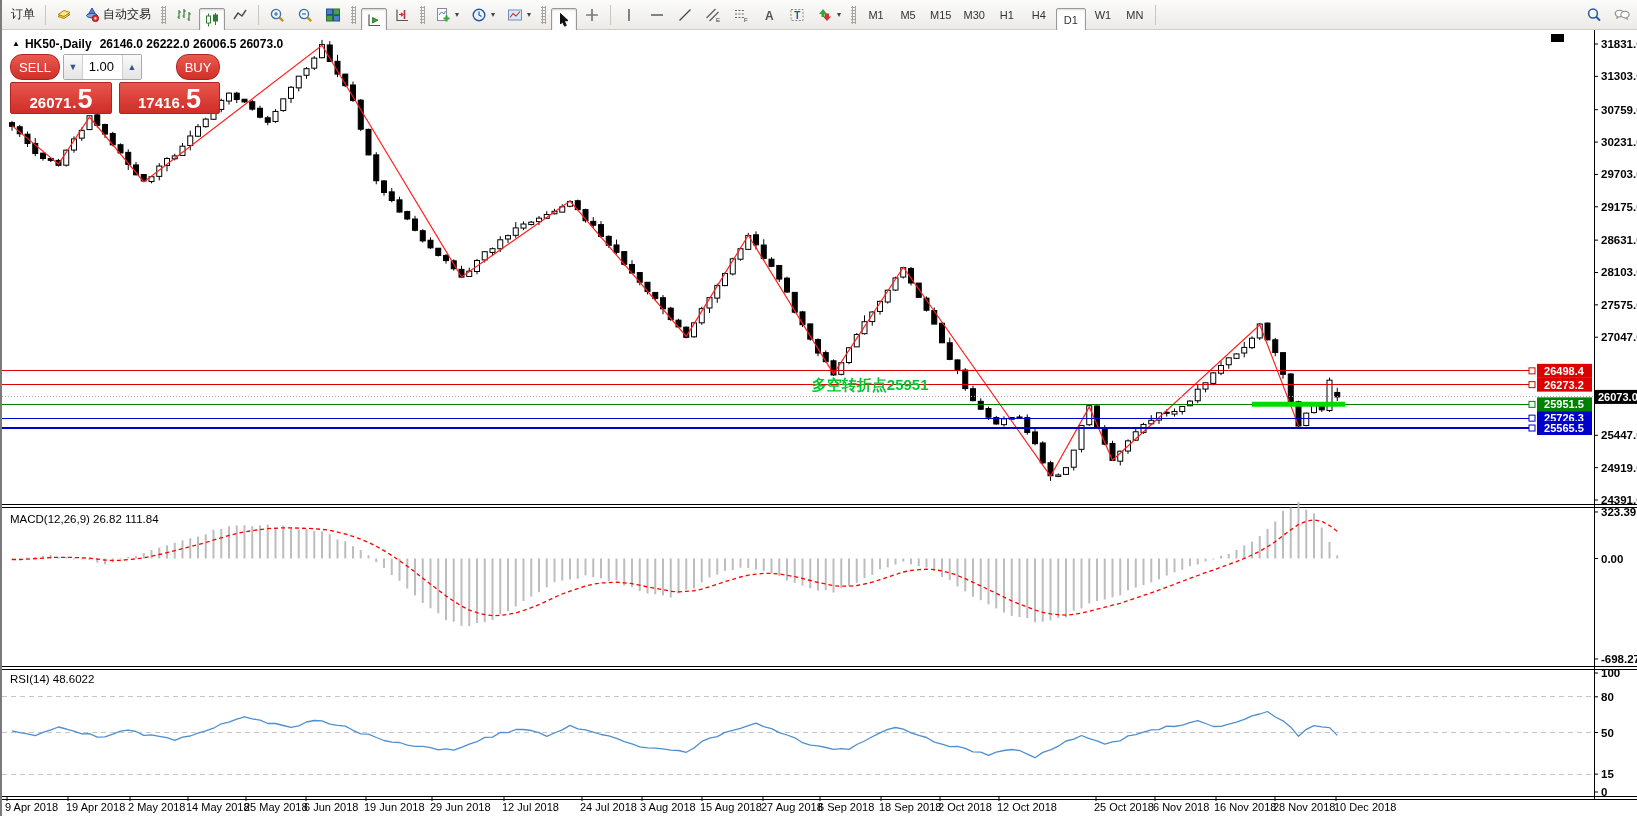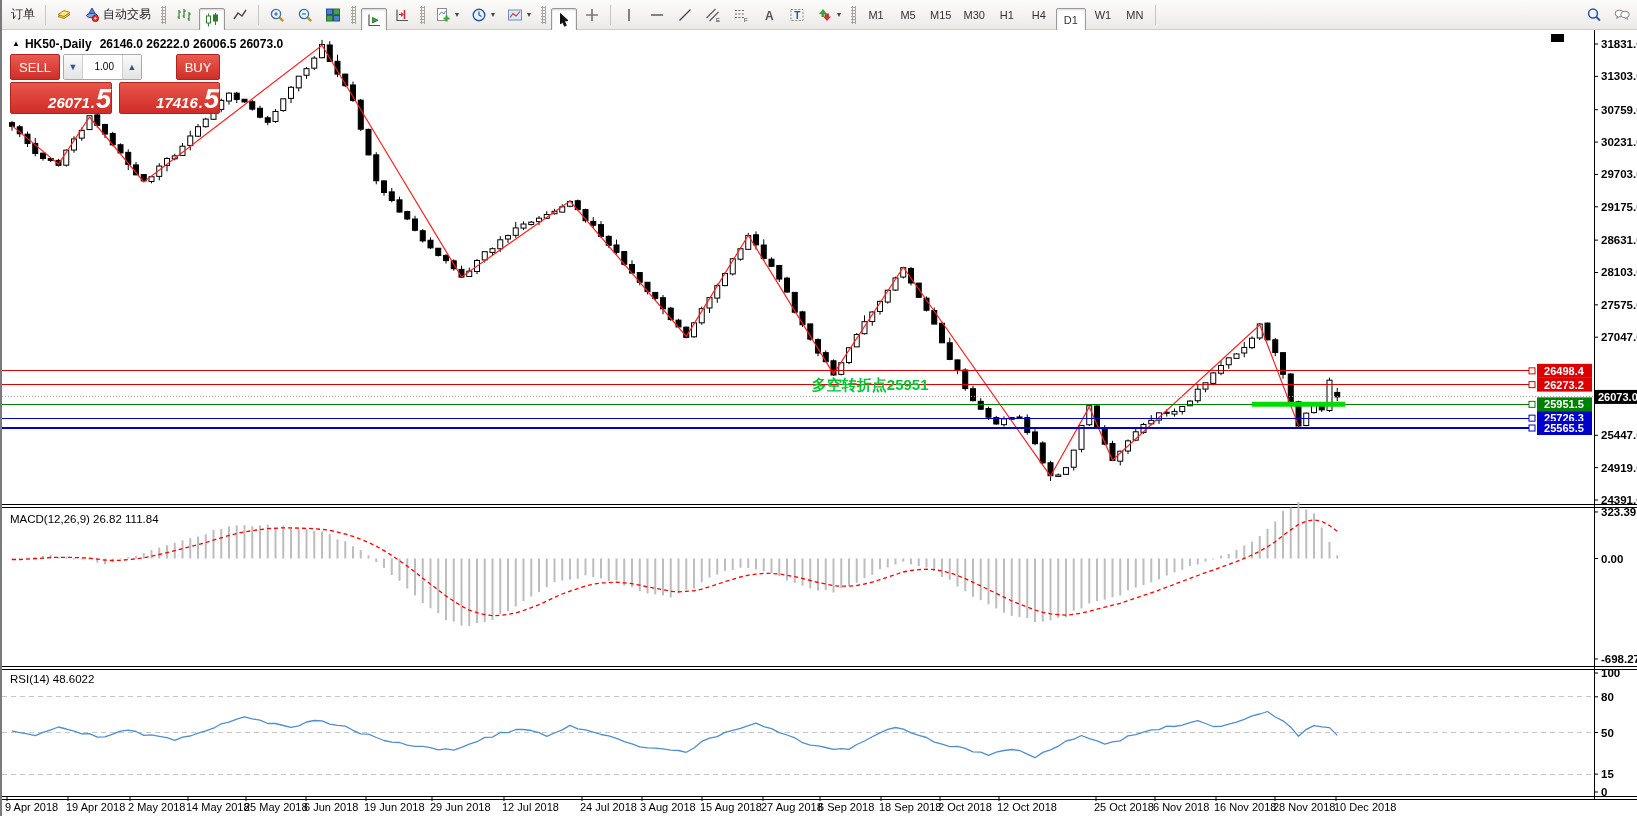--- a/index.html
+++ b/index.html
@@ -26,30 +26,30 @@
   
   .chart { position:absolute; left:0; top:30px; width:1637px; height:786px; background:#fff; }
   .chart-title { position:absolute; left:10px; top:7px; font-size:12px; font-weight:bold; color:#000; z-index:6; }
   .chart-title .tri { font-size:8px; vertical-align:2px; margin-right:5px; }
   .chart-title .ohlc { margin-left:8px; font-weight:bold; }
 
   
   .trade { position:absolute; left:8px; top:24px; z-index:7; width:210px; }
   .trow { display:flex; height:26px; }
   .btn-sell,.btn-buy { background:linear-gradient(#ea5a50,#d02f28); color:#fff; font-size:13px;
-          display:flex; align-items:center; justify-content:center; border:1px solid #b02420; border-radius:2px; }
+          display:flex; align-items:center; justify-content:center; border:1px solid #b02420; border-radius:12px; }
   .btn-sell { width:50px; } .btn-buy { width:44px;margin-left:31px; }
   .vol { display:flex; flex:1; margin:0 3px; border:1px solid #a9a9a9; border-radius:2px; background:#fff; }
   .vol-btn { width:19px; background:linear-gradient(#fafafa,#e4e4e4); color:#35568c; font-size:9px;
              display:flex; align-items:center; justify-content:center; border-right:1px solid #cfcfcf; }
   .vol-btn:last-child { border-right:none; border-left:1px solid #cfcfcf; }
-  .vol-field { flex:1; text-align:right; font-size:10px; line-height:24px; padding-right:8px; color:#000; background:#fff; }
+  .vol-field { flex:1; text-align:right; font-size:13px; line-height:24px; padding-right:8px; color:#000; background:#fff; }
   .prow { display:flex; margin-top:2px; gap:7px; }
   .pbox { background:linear-gradient(#e8564c,#cf2d27); border:1px solid #b02420; border-radius:2px;
-          color:#fff; height:32px; display:flex; align-items:flex-end; justify-content:flex-end; padding-bottom:2px;font-style:italic; }
+          color:#fff; height:32px; display:flex; align-items:flex-end; justify-content:center; padding-bottom:2px; }
   .pbox.sell { width:102px; } .pbox.buy { width:101px; }
   .p-int { font-size:15px; font-weight:bold; line-height:17px; }
   .p-dot { font-size:15px; font-weight:bold; line-height:17px; margin:0 1px; }
   .p-big { font-size:27px; font-weight:bold; line-height:24px; }
 
   svg text { font-family:"Liberation Sans", sans-serif; }
 </style>
 </head>
 <body>
 

